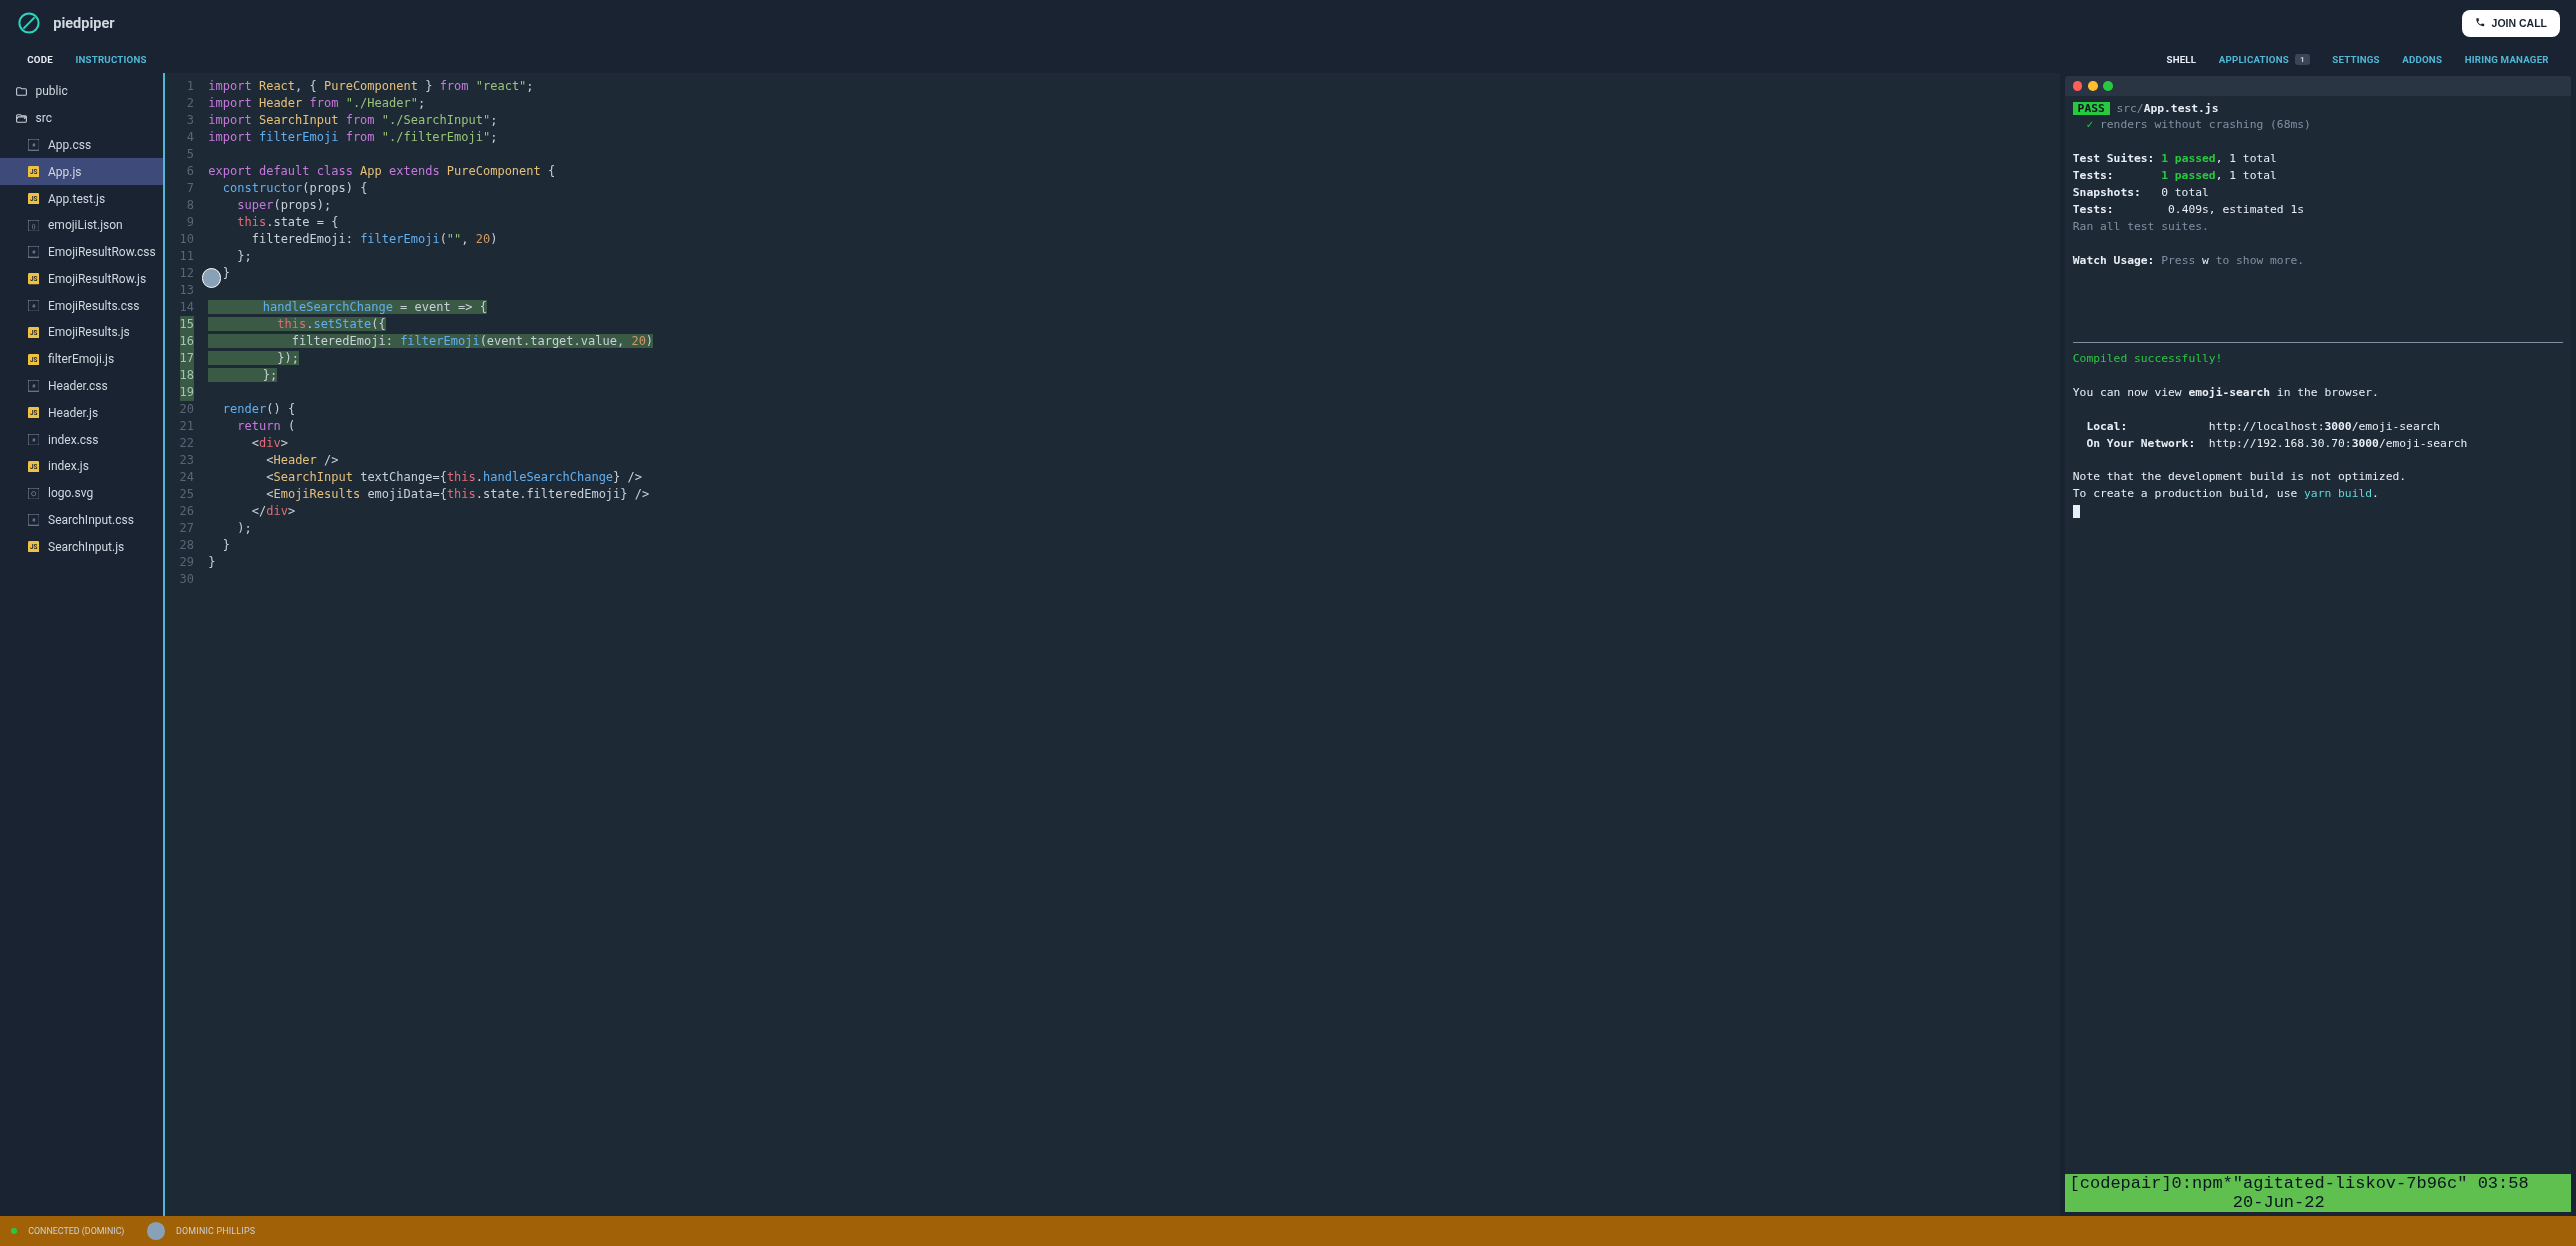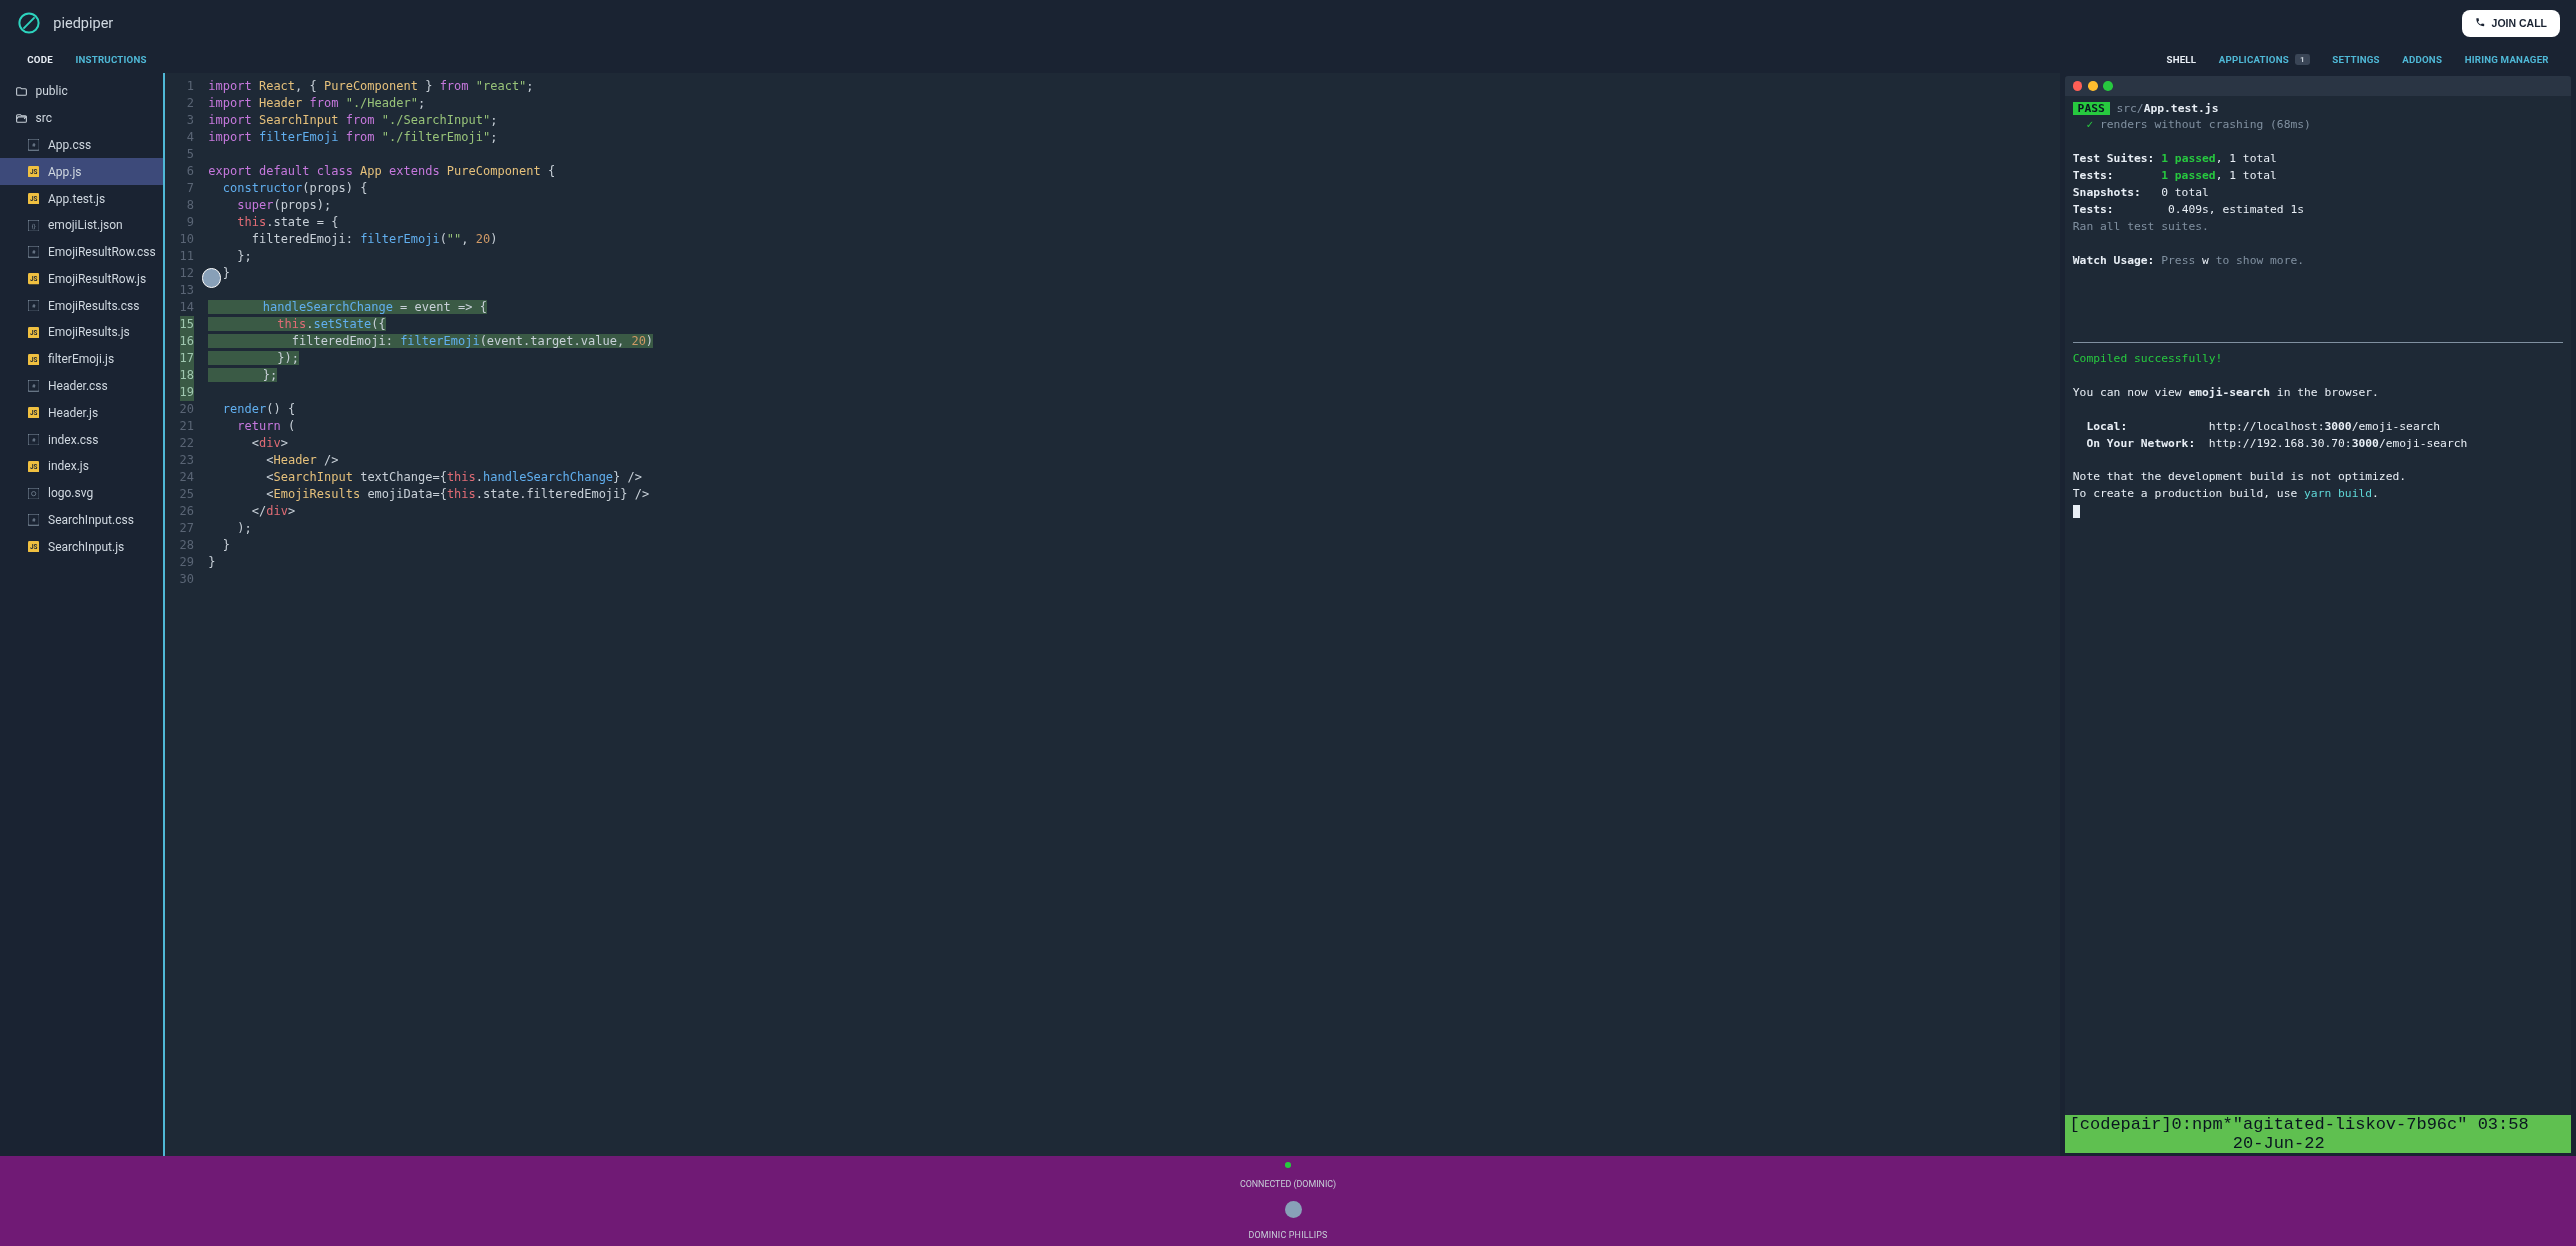--- a/index.html
+++ b/index.html
@@ -19,21 +19,21 @@
   align-items: center;
   justify-content: space-between;
   padding: 9.7px 16px;
   background: #1a2332;
 }
 .header-left { display: flex; align-items: center; gap: 11.3px; }
 .logo-circle {
   width: 26px; height: 26px;
   display: flex; align-items: center; justify-content: center;
 }
-.project-name { font-size: 14.5px; color: #d0d8e0; font-weight: 400; }
+.project-name { font-size: 14.5px; color: #d0d8e0; font-weight: 700; }
 .join-call-btn {
   background: #fff;
   color: #1a2332;
   border: none;
   border-radius: 8px;
   padding: 7.2px 13px;
   font-size: 10.5px;
   font-weight: 700;
   cursor: pointer;
   display: flex;
@@ -188,24 +188,23 @@
   font-family: Liberation Mono, monospace;
   font-size: 17px;
 }
 
 
 .footer {
   display: flex;
   align-items: center;
   gap: 11.3px;
   padding: 6.4px 11.3px;
-  background: #701a75;
+  background: #a16207;
   font-size: 8.9px;
   color: #c8d0d8;
-  flex-direction: column;
 }
 .conn-dot { width: 5.6px; height: 5.6px; border-radius: 50%; background: #27c93f; }
 .footer .avatar { width: 17.7px; height: 17.7px; border-radius: 50%; background: #88a0b8; margin-left: 11.3px; }
 .footer .user-name { font-size: 8.9px; letter-spacing: 0.2px; }
 </style>
 </head>
 <body>
 
 <div class="app">
 

